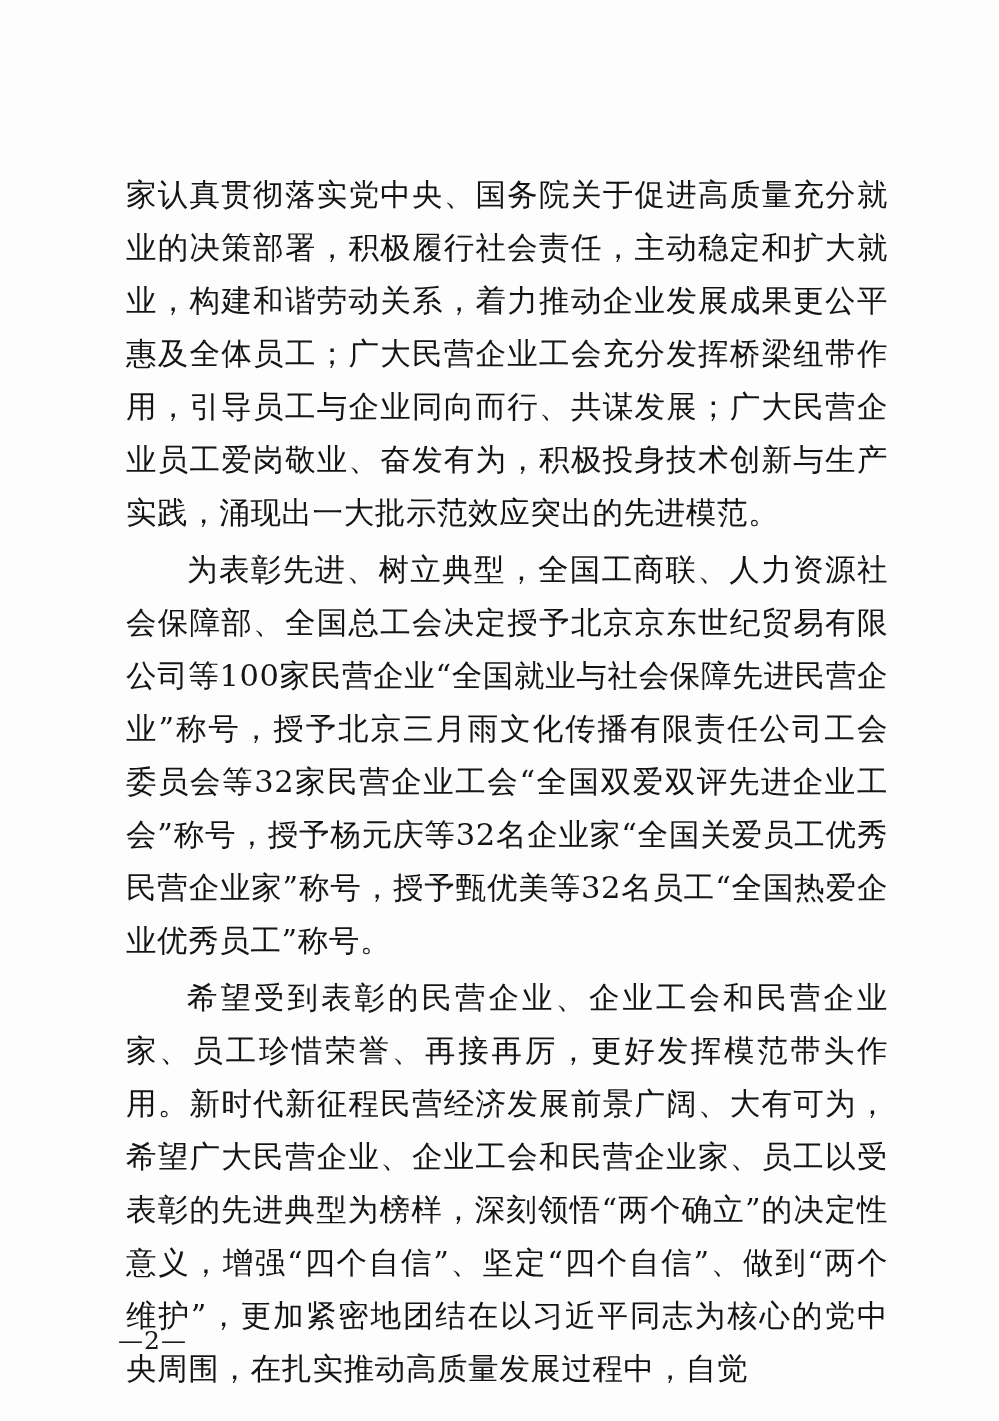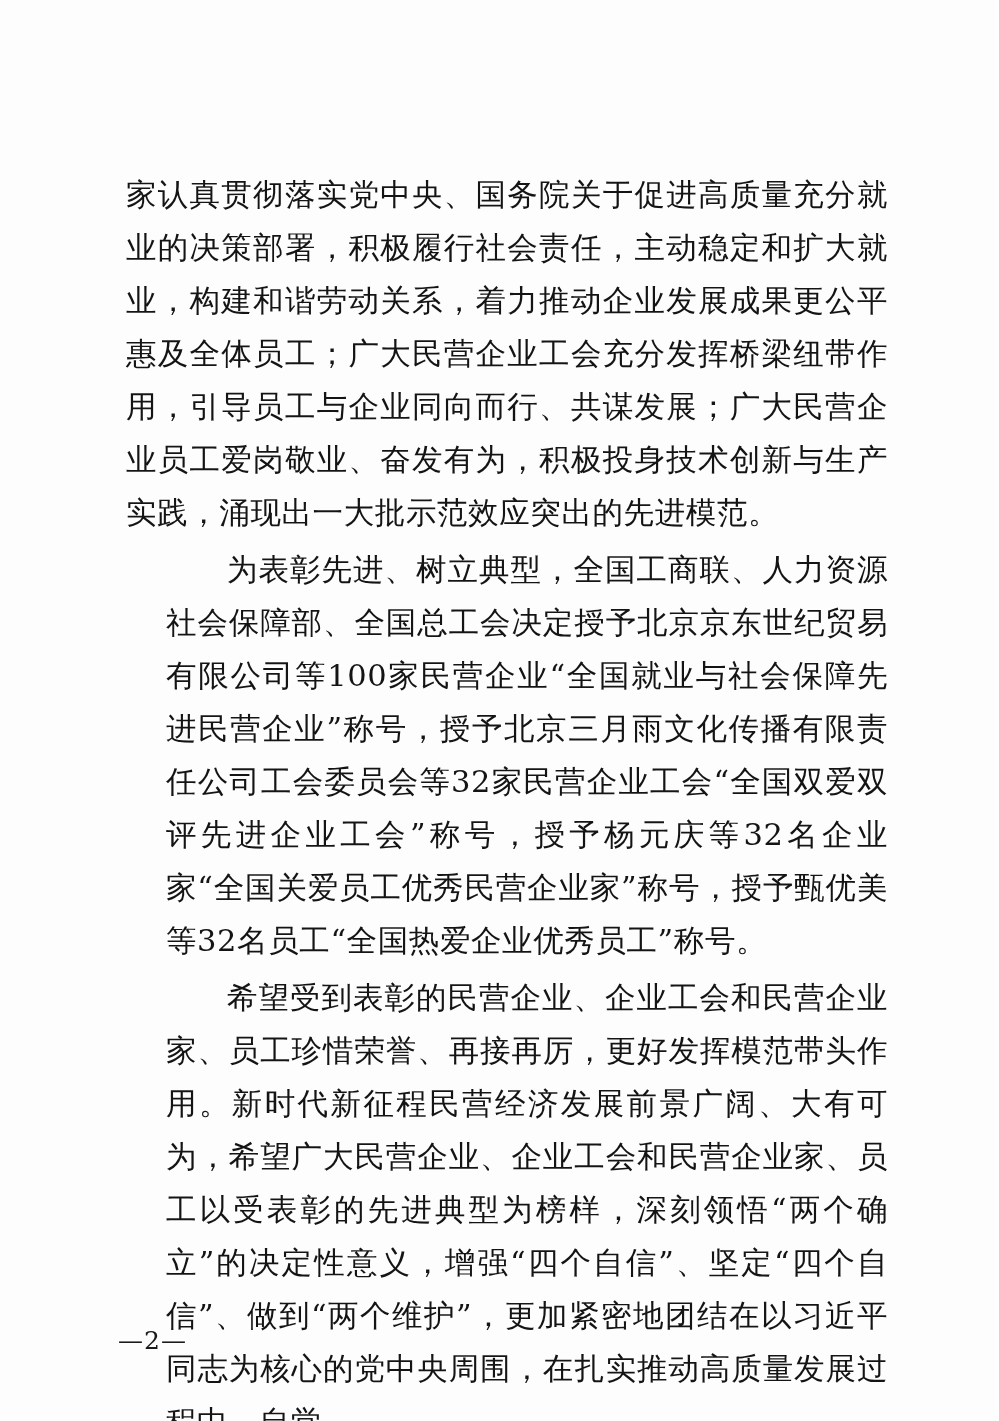--- a/index.html
+++ b/index.html
@@ -32,21 +32,20 @@
     line-height: 53px;
     text-align: justify;
     text-justify: inter-ideograph;
     letter-spacing: 0.6px;
     color: #141414;
     font-family: "DejaVu Serif", "Liberation Serif", serif;
     font-weight: 500;
   }
   .para.indent {
     text-indent: 61px;
-    margin-left: 40px;
   }
   .page-number {
     position: absolute;
     left: 118px;
     top: 1325px;
     font-size: 25px;
     line-height: 32px;
     letter-spacing: 1px;
     color: #1a1a1a;
     font-family: "DejaVu Serif", "Liberation Serif", serif;

